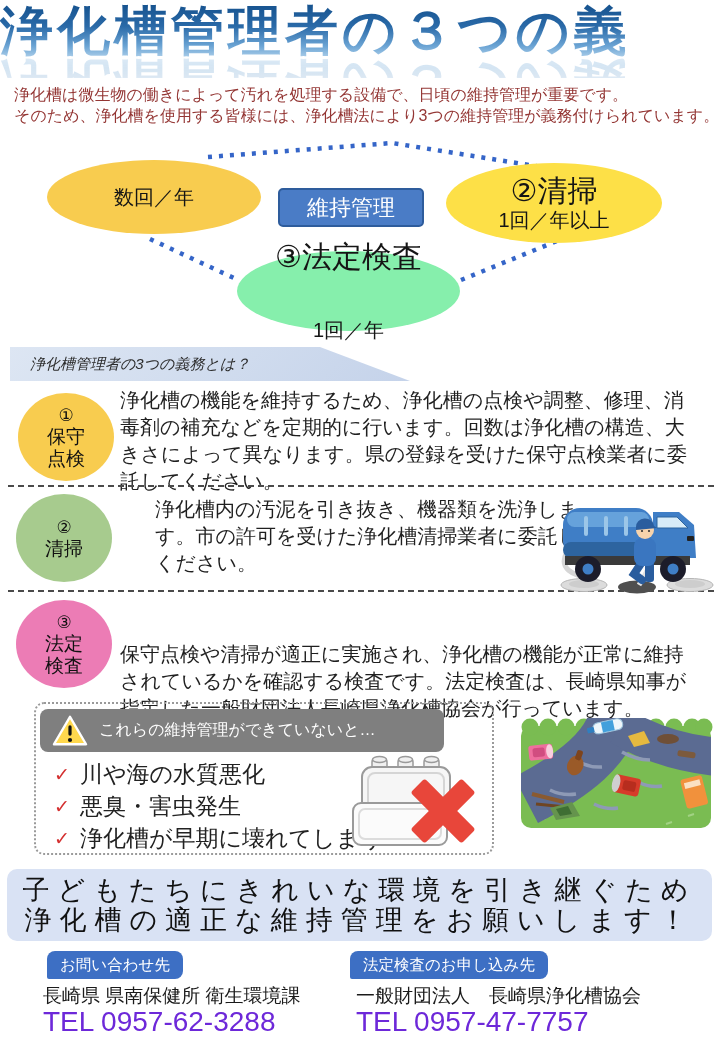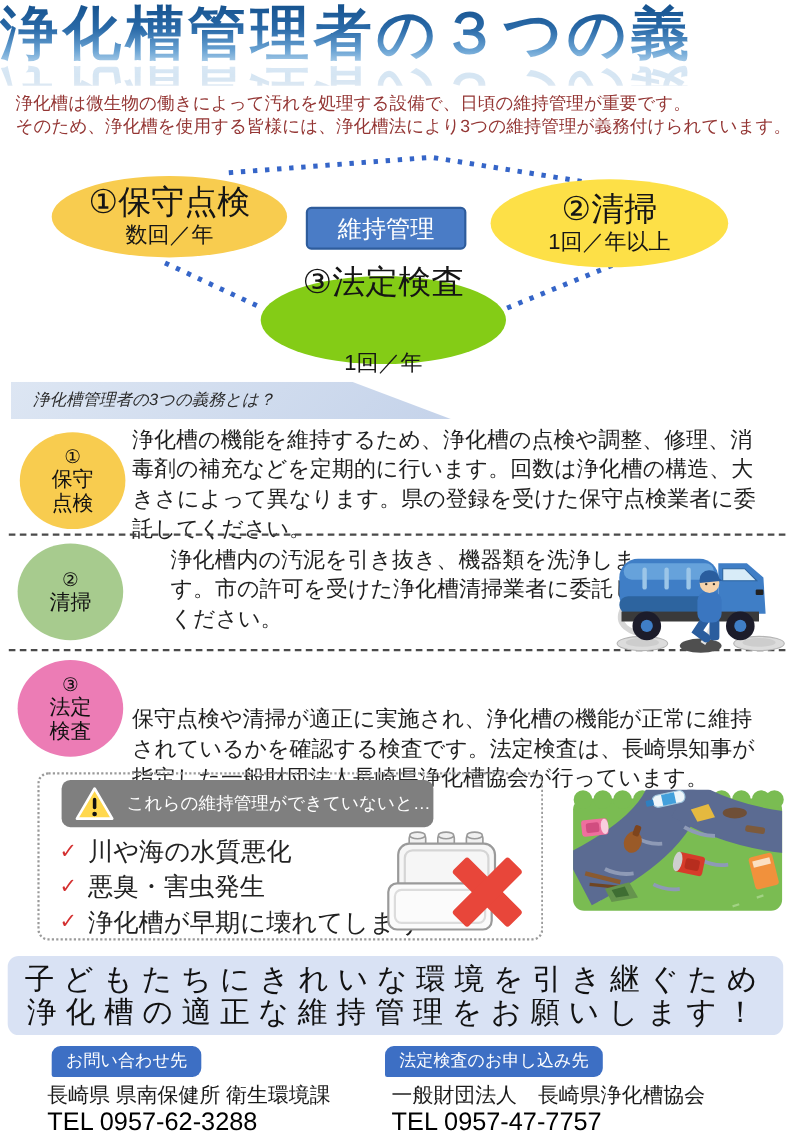--- a/index.html
+++ b/index.html
@@ -24,60 +24,60 @@
   
   .intro { position:absolute; left:14px; top:84px; color:#943634; font-size:16px; line-height:21px; white-space:nowrap; }
 
   
   .diagram-lines { position:absolute; left:0; top:135px; }
   .node { position:absolute; border-radius:50%; display:flex; flex-direction:column; align-items:center; justify-content:center; color:#151515; }
   .node .nl1 { font-size:30px; line-height:34px; }
   .node .nl2 { font-size:20px; line-height:24px; }
   .node-yellow { left:47px; top:160px; width:214px; height:74px; background:#F8CC4F; }
   .node-green  { left:446px; top:163px; width:216px; height:80px; background:#fde047; }
-  .node-pink   { left:237px; top:251px; width:223px; height:80px; background:#84cc16;gap:44px; }
+  .node-pink   { left:237px; top:251px; width:223px; height:80px; background:#86efac;gap:44px; }
   .center-box { position:absolute; left:278px; top:188px; width:146px; height:39px; background:#4A7CC6; border:2px solid #2E5C9C; border-radius:5px; color:#fff; font-size:22px; display:flex; align-items:center; justify-content:center; }
 
   
   .section-header { position:absolute; left:10px; top:347px; width:400px; height:34px;
     background:linear-gradient(135deg,#dde6f3 0%,#c5d3ea 100%);
     clip-path:polygon(0 0,77.5% 0,100% 100%,0 100%);
     font-size:15px; color:#2b2b2b; line-height:34px; padding-left:20px;font-style:italic; }
 
   
   .duty-circle { position:absolute; width:96px; height:88px; border-radius:50%; display:flex; flex-direction:column; align-items:center; justify-content:center; color:#111; }
   .duty-circle .cnum { font-size:17px; line-height:21px; }
   .duty-circle .cl { font-size:19px; line-height:22px; }
   .duty-text { position:absolute; font-size:20px; line-height:27px; color:#1f1f1f; text-align:left; }
   .sep { position:absolute; left:8px; width:706px; height:0; border-top:2px dashed #4a4a4a; }
 
   
   .warning-box { position:absolute; left:34px; top:702px; width:460px; height:153px; border:2.5px dotted #9a9a9a; border-radius:10px; }
-  .warning-header { position:absolute; left:20px; top:5px; width:338px; height:43px; background:#7F7F7F; border-radius:8px; display:flex; align-items:center; gap:10px; padding-left:11px; }
+  .warning-header { position:absolute; left:4px; top:5px; width:404px; height:43px; background:#7F7F7F; border-radius:8px; display:flex; align-items:center; gap:10px; padding-left:11px; }
   .warning-header .wh-text { color:#ffffff; font-size:16px; }
   .check-list { position:absolute; left:18px; top:58px; }
   .check-row { display:flex; align-items:center; height:24px; margin-bottom:8px; }
   .check-mark { color:#D43030; font-weight:bold; font-size:19px; margin-right:10px; }
   .check-text { font-size:23px; color:#222; }
   .jerrycan { position:absolute; right:12px; bottom:4px; }
 
   
   .truck { position:absolute; left:558px; top:492px; }
   .river { position:absolute; left:516px; top:712px; }
 
   
   .message-box { position:absolute; left:7px; top:869px; width:705px; height:72px; background:#D9E2F4; border-radius:10px; text-align:center; padding-top:6px; }
   .message-box .msg-line { font-size:27px; letter-spacing:8px; line-height:30px; color:#111; white-space:nowrap; }
 
   
   .contact-badge { position:absolute; top:951px; height:28px; background:#3D6FC4; border-radius:8px 8px 8px 2px; color:#fff; font-size:15.5px; line-height:28px; padding:0 13px; }
   .badge-1 { left:47px; }
   .badge-2 { left:350px; }
   .contact-org { position:absolute; top:983px; font-size:19px; color:#1a1a1a; white-space:nowrap; }
-  .contact-tel { position:absolute; top:1006px; font-size:23px; color:#000000; white-space:nowrap; }
+  .contact-tel { position:absolute; top:1006px; font-size:28px; color:#6d28d9; white-space:nowrap; }
   .col-1 { left:43px; } .col-2 { left:356px; }
 </style>
 </head>
 <body>
 
 <div id="poster">
 
   <div class="title-area">
     <div class="big-title">浄化槽管理者の３つの義務</div>
     <div class="title-reflection-clip">
@@ -90,21 +90,20 @@
     <div>そのため、浄化槽を使用する皆様には、浄化槽法により3つの維持管理が義務付けられています。</div>
   </div>
 
   <svg class="diagram-lines" width="720" height="215" viewBox="0 135 720 215">
     <polyline points="208,157 392,143 548,168" fill="none" stroke="#3565C8" stroke-width="4.5" stroke-dasharray="4 7"></polyline>
     <line x1="150" y1="239" x2="236" y2="279" stroke="#3565C8" stroke-width="4.5" stroke-dasharray="4 7"></line>
     <line x1="461" y1="280" x2="562" y2="239" stroke="#3565C8" stroke-width="4.5" stroke-dasharray="4 7"></line>
   </svg>
 
   <div class="node node-yellow">
-    <span class="nl1">①保守点検</span>
     <span class="nl2">数回／年</span>
   </div>
   <div class="node node-green">
     <span class="nl1">②清掃</span>
     <span class="nl2">1回／年以上</span>
   </div>
   <div class="node node-pink">
     <span class="nl1">③法定検査</span>
     <span class="nl2">1回／年</span>
   </div>

